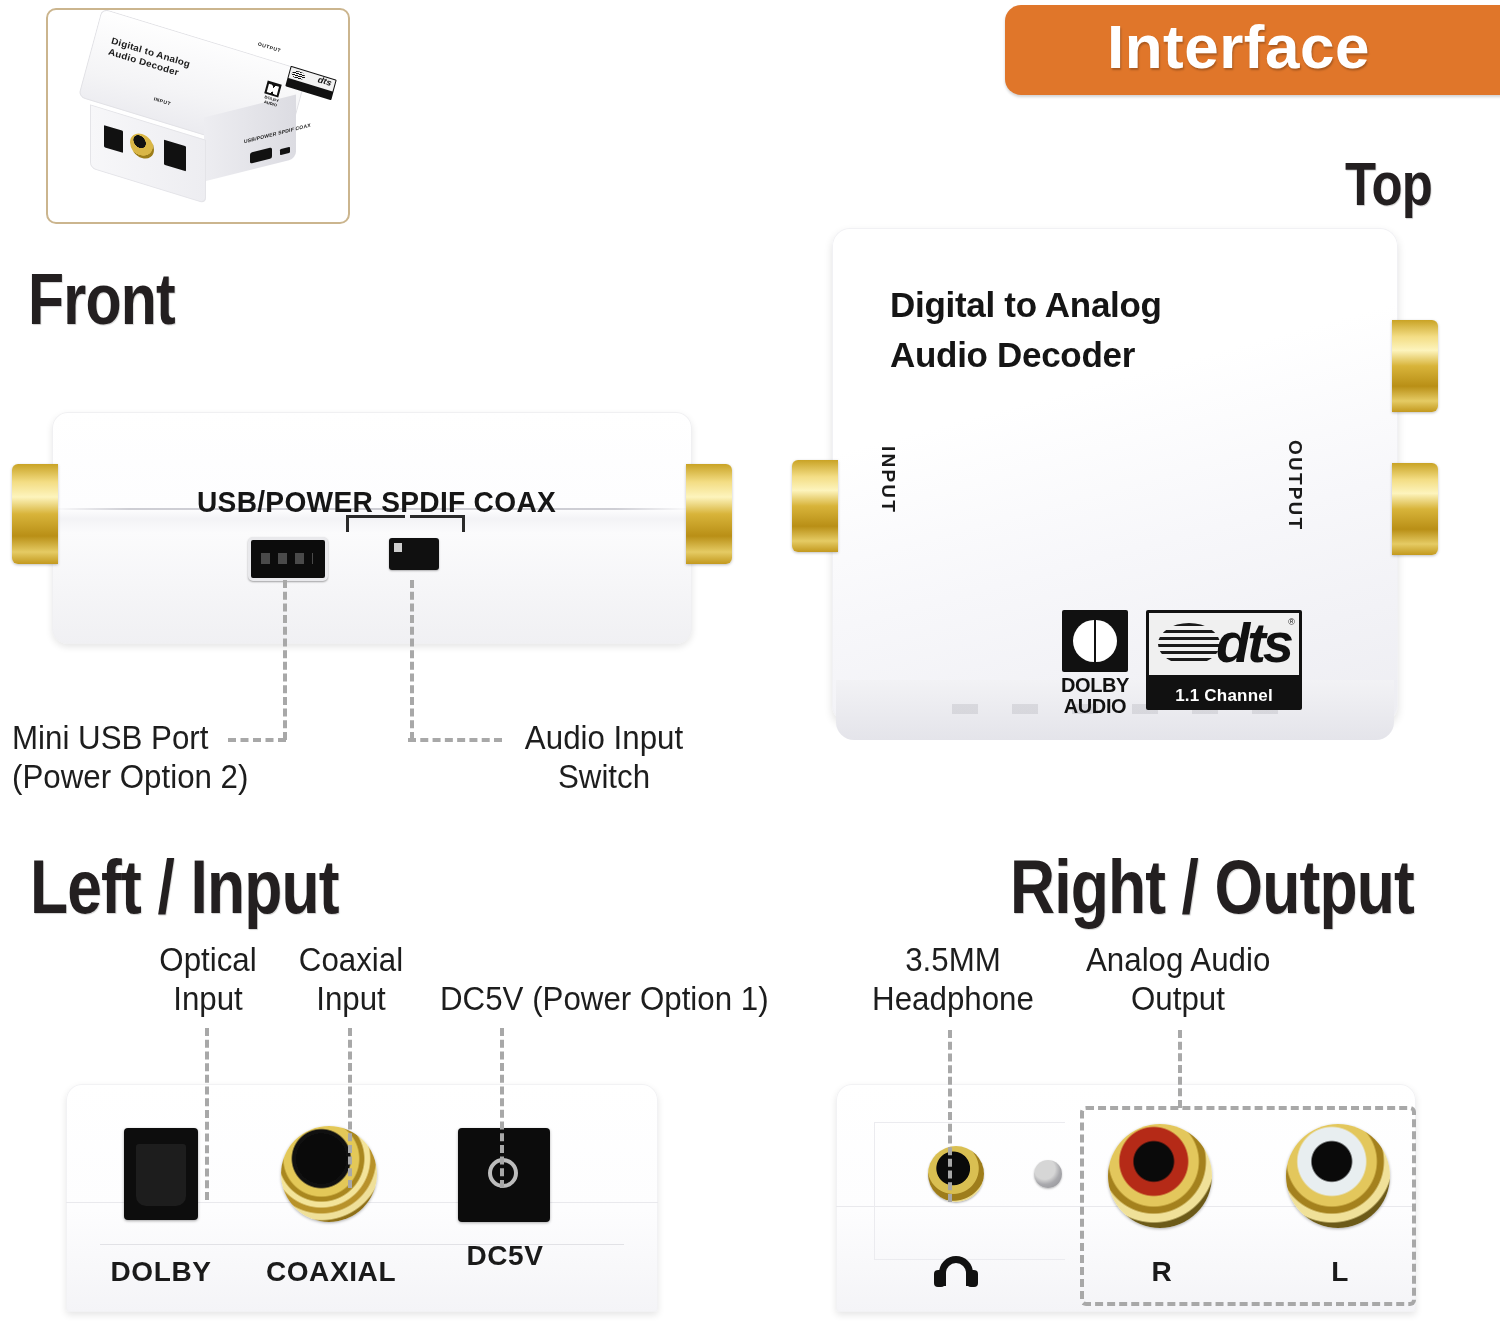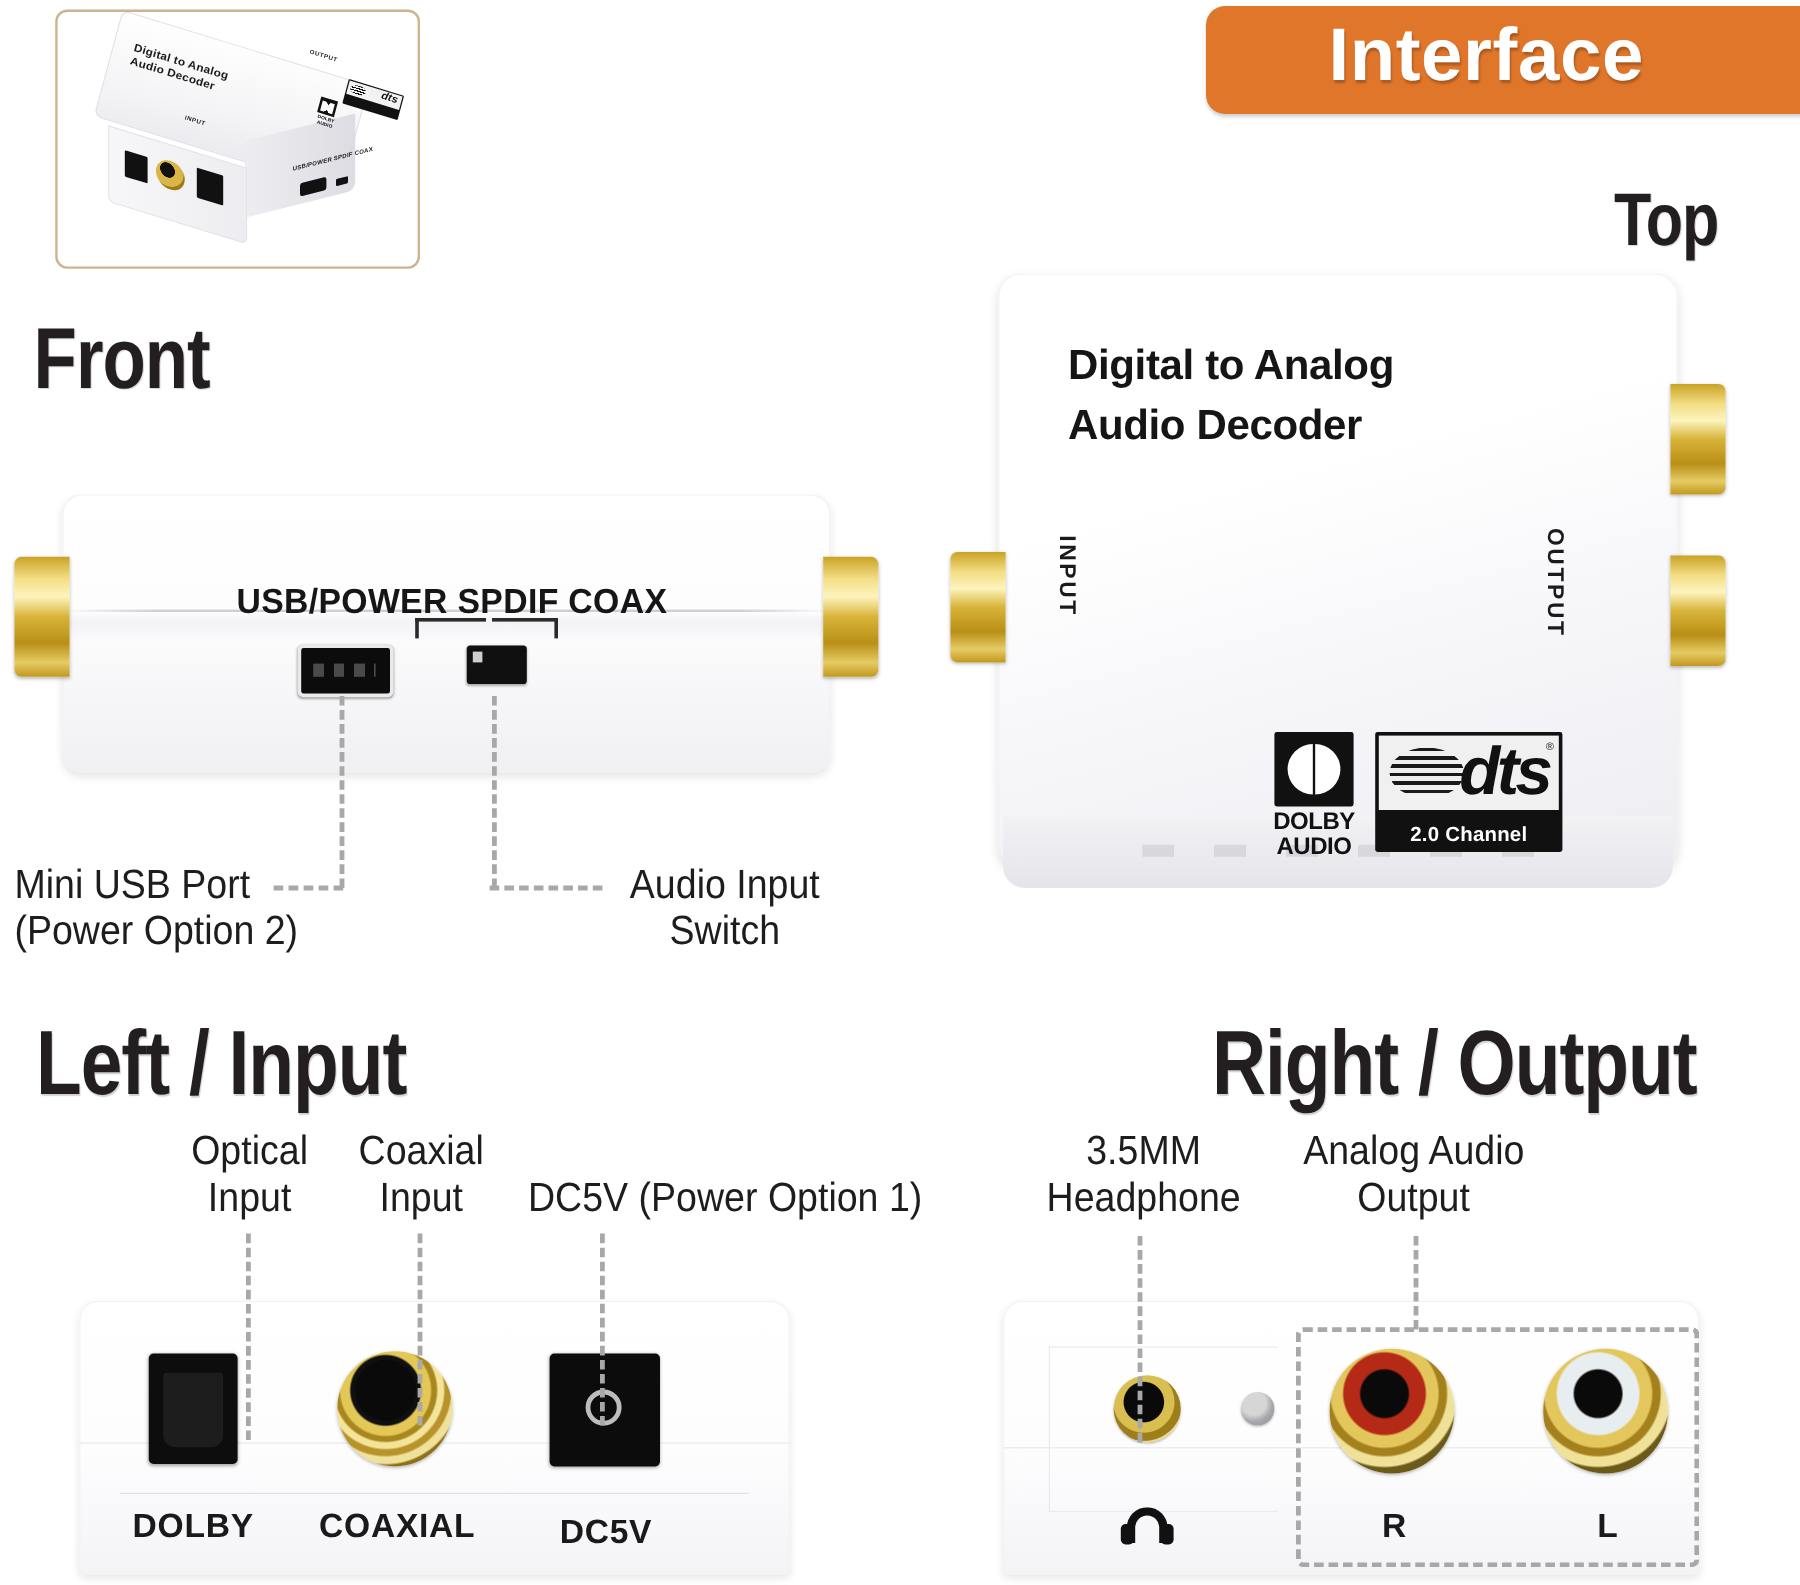--- a/index.html
+++ b/index.html
@@ -240,21 +240,21 @@
   #dc5v-jack{
     position:absolute;left:392px;top:44px;width:92px;height:94px;background:#0c0c0c;border-radius:4px;
     box-shadow:0 1px 3px rgba(0,0,0,.32);
   }
   #dc5v-jack:after{
     content:"";position:absolute;left:30px;top:30px;width:30px;height:30px;border-radius:50%;
     border:4px solid #bdbdbd;box-sizing:border-box;background:#0c0c0c;
   }
   #lbl-spdif{left:30px;top:172px;width:130px;}
   #lbl-coaxial{left:190px;top:172px;width:150px;}
-  #lbl-dc5v{left:378px;top:177px;width:122px;}
+  #lbl-dc5v{left:378px;top:156px;width:122px;}
 
   
   #right-panel{left:836px;top:1084px;width:580px;height:228px;}
   #right-body{
     position:absolute;left:0;top:0;width:580px;height:228px;
     background:linear-gradient(180deg,#ffffff 0%,#fdfdfe 55%,#f4f4f7 100%);
     border-radius:16px 16px 4px 4px;
     box-shadow:0 3px 7px rgba(0,0,0,.10),0 0 0 1px #f2f2f4 inset;
   }
   #right-body:before{content:"";position:absolute;left:0;right:0;top:122px;height:1px;background:#e9e9ed;}
@@ -384,21 +384,21 @@
       <span>AUDIO</span>
     </div>
   </div>
 
   <div id="dts">
     <div id="dts-panel">
       <div id="dts-rings"></div>
       <div id="dts-word">dts</div>
       <div id="dts-reg">®</div>
     </div>
-    <div id="dts-chan">2.0 Channel</div>
+    <div id="dts-chan">1.1 Channel</div>
   </div>
 </div>
 
 <div class="abs" id="left-panel">
   <div id="left-body"></div>
   <div id="spdif-jack"></div>
   <div id="coax-jack"></div>
   <div id="dc5v-jack"></div>
   <div class="port-label" id="lbl-spdif">DOLBY</div>
   <div class="port-label" id="lbl-coaxial">COAXIAL</div>

